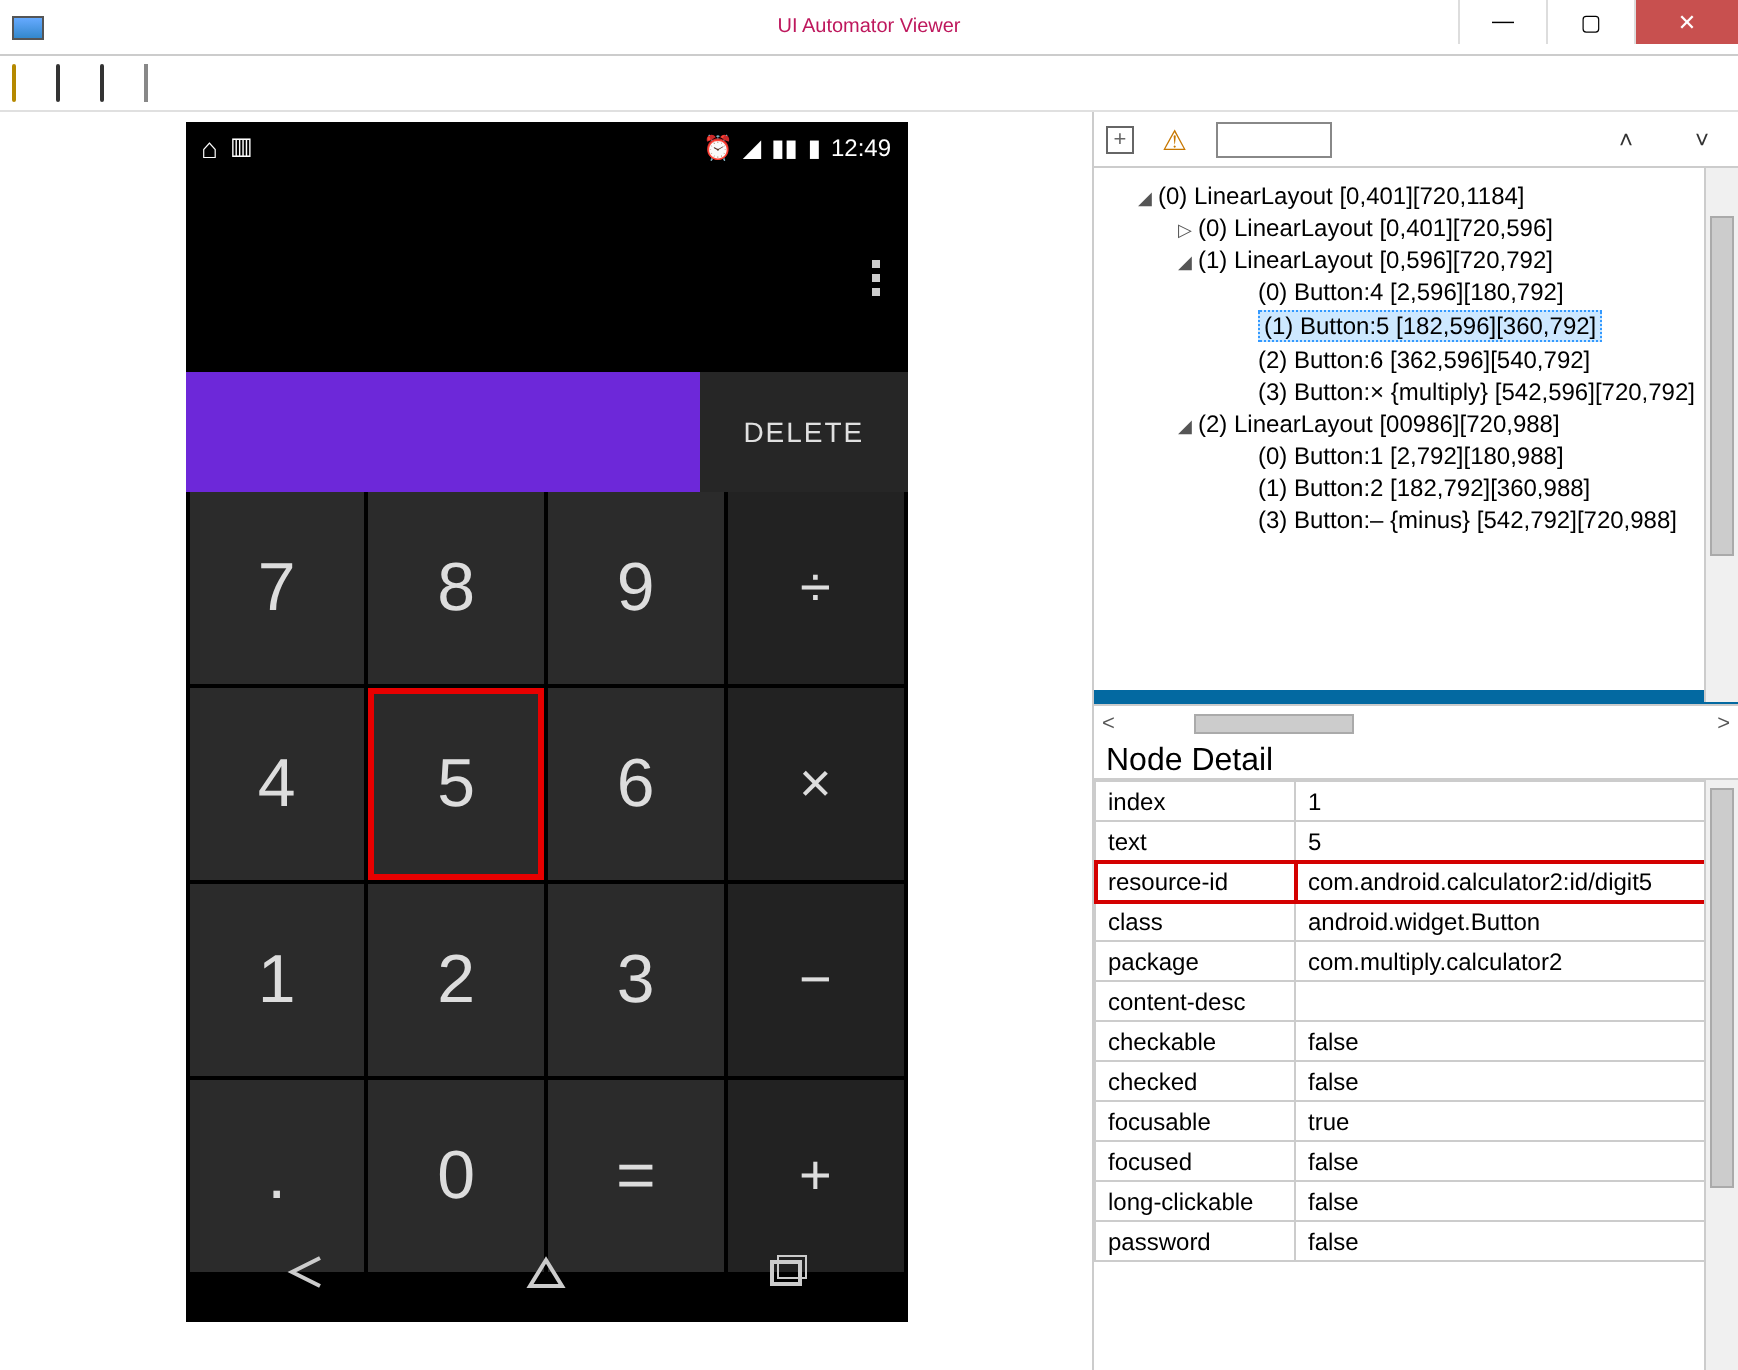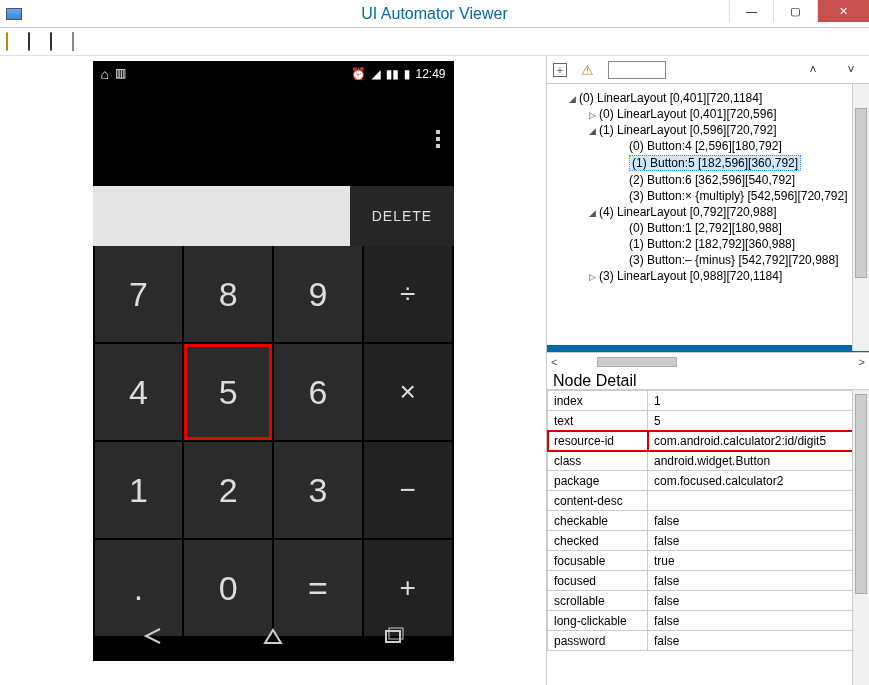--- a/index.html
+++ b/index.html
@@ -1,19 +1,19 @@
 <!DOCTYPE html>
 <html><head>
 <meta charset="utf-8">
 <style>
   * { box-sizing: border-box; margin: 0; padding: 0; font-family: "Segoe UI", Tahoma, sans-serif; }
   body { width: 869px; height: 685px; background: #fff; overflow: hidden; }
   .titlebar { height: 28px; background: #fff; border-bottom: 1px solid #ccc; display: flex; align-items: center; position: relative; }
   .titlebar .app-icon { width: 16px; height: 12px; border: 1px solid #555; margin: 0 6px; background: linear-gradient(#6af, #38c); }
-  .titlebar .title { position: absolute; left: 50%; transform: translateX(-50%); font-size: 16px; color: #0369a1; }
+  .titlebar .title { position: absolute; left: 50%; transform: translateX(-50%); font-size: 10px; color: #be185d; }
   .win-btns { position: absolute; right: 0; top: 0; display: flex; height: 22px; }
   .win-btn { width: 44px; height: 22px; display: flex; align-items: center; justify-content: center; font-size: 11px; background: #fff; border-left: 1px solid #ddd; }
   .win-btn.close { background: #c8504f; color: #fff; width: 52px; }
   .toolbar { height: 28px; display: flex; align-items: center; padding: 0 6px; gap: 4px; border-bottom: 1px solid #e0e0e0; }
   .tb-icon { width: 18px; height: 18px; display: inline-block; }
   .folder { background: linear-gradient(#ffe082, #f5b400); border: 1px solid #b58900; border-radius: 2px; width: 16px; height: 12px; margin-top: 3px; }
   .chip { width: 12px; height: 16px; border: 1px solid #333; border-radius: 2px; }
   .chip.g { background: linear-gradient(#1b5e20,#2e7d32); }
   .chip.b { background: linear-gradient(#0d47a1,#1565c0); }
   .doc { width: 14px; height: 16px; border: 1px solid #888; background: #cde8ff; }
@@ -21,21 +21,21 @@
   .left { width: 546px; background: #fff; display: flex; align-items: flex-start; justify-content: center; padding: 5px; }
   .device { width: 361px; height: 600px; background: #000; position: relative; color: #fff; }
   .statusbar { height: 25px; display: flex; align-items: center; padding: 0 8px; font-size: 12px; }
   .statusbar .left-icons { display: flex; gap: 6px; }
   .statusbar .spacer { flex: 1; }
   .statusbar .right-icons { display: flex; gap: 5px; align-items: center; }
   .home-icon { font-size: 14px; }
   .calc-area { height: 100px; background: #000; position: relative; }
   .menu-dots { position: absolute; right: 14px; top: 44px; display: flex; flex-direction: column; gap: 3px; }
   .menu-dots span { width: 4px; height: 4px; background: #ccc; }
-  .delete-row { height: 60px; display: flex; background: #e5e5e5; }
+  .delete-row { height: 60px; display: flex; background: #6d28d9; }
   .delete-row .blank { flex: 3; }
   .delete-row .del { flex: 1.2; background: #262626; display: flex; align-items: center; justify-content: center; font-size: 14px; letter-spacing: 1px; color: #e0e0e0; }
   .grid { display: grid; grid-template-columns: repeat(4, 1fr); grid-template-rows: repeat(4, 1fr); height: 390px; gap: 2px; background: #000; padding: 0 2px; }
   .key { background: #2b2b2b; display: flex; align-items: center; justify-content: center; font-size: 34px; color: #ddd; font-weight: 300; }
   .key.op { background: #222; font-size: 28px; }
   .key.sel { outline: 3px solid #e80000; outline-offset: -3px; z-index: 2; position: relative; }
   .navbar { height: 44px; background: #000; display: flex; justify-content: space-around; align-items: center; margin-top:-22px;}
   .nav-shape { width: 26px; height: 26px; display: flex; align-items: center; justify-content: center; }
   .right { flex: 1; display: flex; flex-direction: column; border-left: 1px solid #ccc; }
   .tree-hdr { height: 28px; border-bottom: 1px solid #ccc; display: flex; align-items: center; padding: 0 6px; gap: 14px; background: #fff; }
@@ -163,25 +163,24 @@
         <span class="nav-arrow">˅</span>
       </div>
       <div class="tree">
         <div class="row i1"><span class="exp">◢</span><span>(0) LinearLayout [0,401][720,1184]</span></div>
         <div class="row i2"><span class="exp">▷</span><span>(0) LinearLayout [0,401][720,596]</span></div>
         <div class="row i2"><span class="exp">◢</span><span>(1) LinearLayout [0,596][720,792]</span></div>
         <div class="row i4"><span>(0) Button:4 [2,596][180,792]</span></div>
         <div class="row i4"><span class="selrow">(1) Button:5 [182,596][360,792]</span></div>
         <div class="row i4"><span>(2) Button:6 [362,596][540,792]</span></div>
         <div class="row i4"><span>(3) Button:× {multiply} [542,596][720,792]</span></div>
-        <div class="row i2"><span class="exp">◢</span><span>(4) LinearLayout [0,792][720,988]</span></div>
+        <div class="row i2"><span class="exp">◢</span><span>(2) LinearLayout [00986][720,988]</span></div>
         <div class="row i4"><span>(0) Button:1 [2,792][180,988]</span></div>
         <div class="row i4"><span>(1) Button:2 [182,792][360,988]</span></div>
         <div class="row i4"><span>(3) Button:– {minus} [542,792][720,988]</span></div>
-        <div class="row i2"><span class="exp">▷</span><span>(3) LinearLayout [0,988][720,1184]</span></div>
       </div>
       <div class="tree-scroll-h">
         <span>&lt;</span>
         <span class="scroll-thumb"></span>
         <span style="flex:1"></span>
         <span>&gt;</span>
       </div>
       <div class="tree-vscroll">
           <div class="thumb"></div>
         </div>
@@ -203,44 +202,40 @@
               <tr class="hi">
                 <td>resource-id</td>
                 <td>com.android.calculator2:id/digit5</td>
               </tr>
               <tr>
                 <td>class</td>
                 <td>android.widget.Button</td>
               </tr>
               <tr>
                 <td>package</td>
-                <td>com.focused.calculator2</td>
+                <td>com.multiply.calculator2</td>
               </tr>
               <tr>
                 <td>content-desc</td>
                 <td></td>
               </tr>
               <tr>
                 <td>checkable</td>
                 <td>false</td>
               </tr>
               <tr>
                 <td>checked</td>
                 <td>false</td>
               </tr>
               <tr>
                 <td>focusable</td>
                 <td>true</td>
               </tr>
               <tr>
                 <td>focused</td>
-                <td>false</td>
-              </tr>
-              <tr>
-                <td>scrollable</td>
                 <td>false</td>
               </tr>
               <tr>
                 <td>long-clickable</td>
                 <td>false</td>
               </tr>
               <tr>
                 <td>password</td>
                 <td>false</td>
               </tr>

